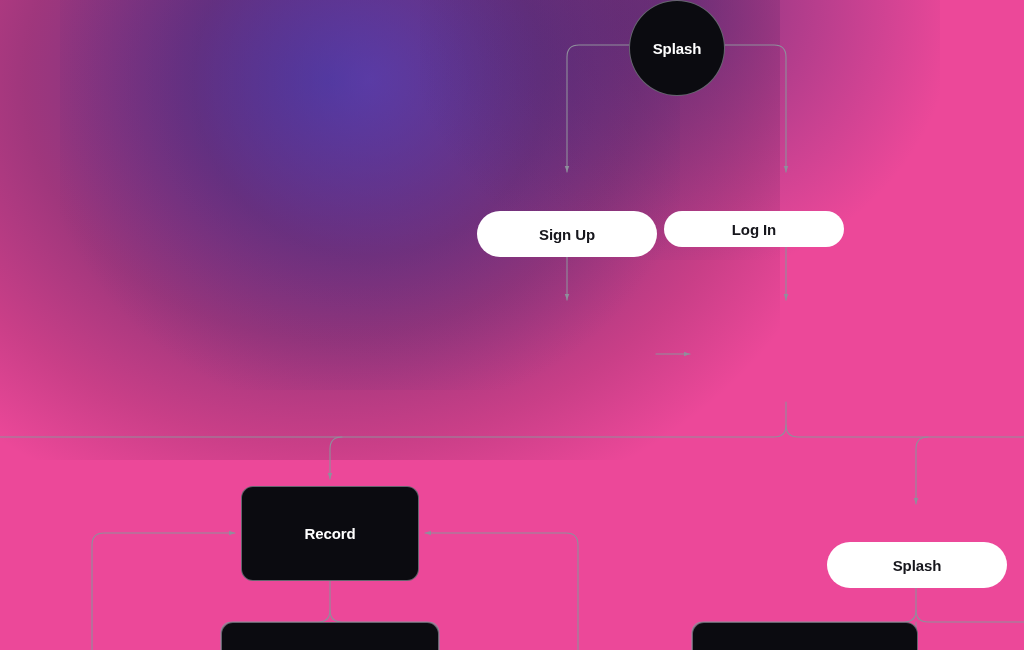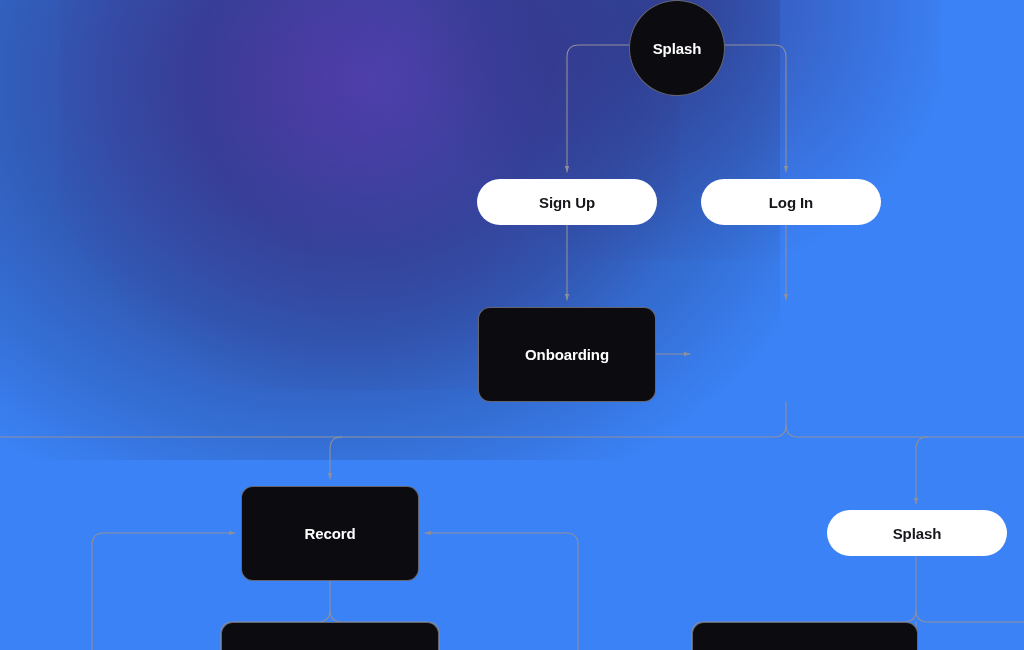--- a/index.html
+++ b/index.html
@@ -5,21 +5,21 @@
   html, body {
     margin: 0;
     padding: 0;
     background: #000000;
   }
   #canvas {
     position: relative;
     width: 1024px;
     height: 650px;
     overflow: hidden;
-    background: #3b82f6;
+    background: #ec4899;
     font-family: "Liberation Sans", sans-serif;
   }
   
   #glow-a {
     position: absolute;
     left: -120px;
     top: -300px;
     width: 900px;
     height: 760px;
     background: radial-gradient(ellipse at 50% 50%,
@@ -77,21 +77,21 @@
     font-size: 15px;
   }
   .node-light {
     background: #ffffff;
     color: #16161c;
     font-weight: bold;
     font-size: 15px;
     border: none;
   }
   .shape-circle { border-radius: 50%; }
-  .shape-pill   { border-radius: 999px; }
+  .shape-pill   { border-radius: 999px; margin-top: 32px; }
   .shape-rect   { border-radius: 12px; }
 </style>
 </head>
 <body>
 
 <div id="canvas">
 
   <div id="glow-a"></div>
   <div id="glow-b"></div>
   <div id="glow-c"></div>
@@ -136,27 +136,24 @@
   </svg>
 
   <div class="node node-dark shape-circle" style="left:629px; top:0px; width:96px; height:96px;">
     <span>Splash</span>
   </div>
 
   <div class="node node-light shape-pill" style="left:477px; top:179px; width:180px; height:46px;">
     <span>Sign Up</span>
   </div>
 
-  <div class="node node-light shape-pill" style="left:701px; top:179px; width:180px; height:46px;text-align:center;">
+  <div class="node node-light shape-pill" style="left:664px; top:179px; width:180px; height:36px;text-align:center;">
     <span>Log In</span>
   </div>
 
-  <div class="node node-dark shape-rect" style="left:478px; top:307px; width:178px; height:95px;">
-    <span>Onboarding</span>
-  </div>
 
 
   <div class="node node-dark shape-rect" style="left:241px; top:486px; width:178px; height:95px;">
     <span>Record</span>
   </div>
 
   <div class="node node-light shape-pill" style="left:827px; top:510px; width:180px; height:46px;">
     <span>Splash</span>
   </div>
 

